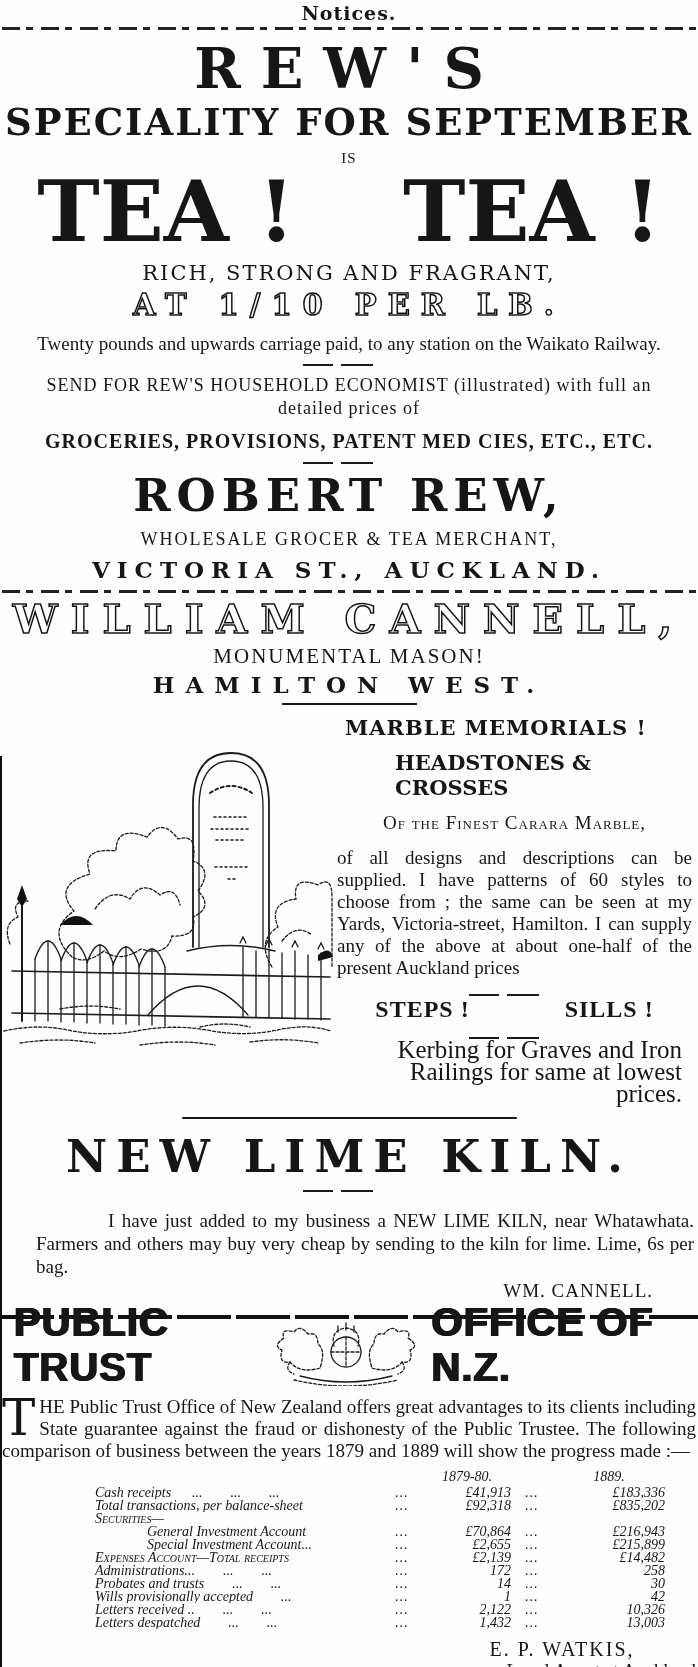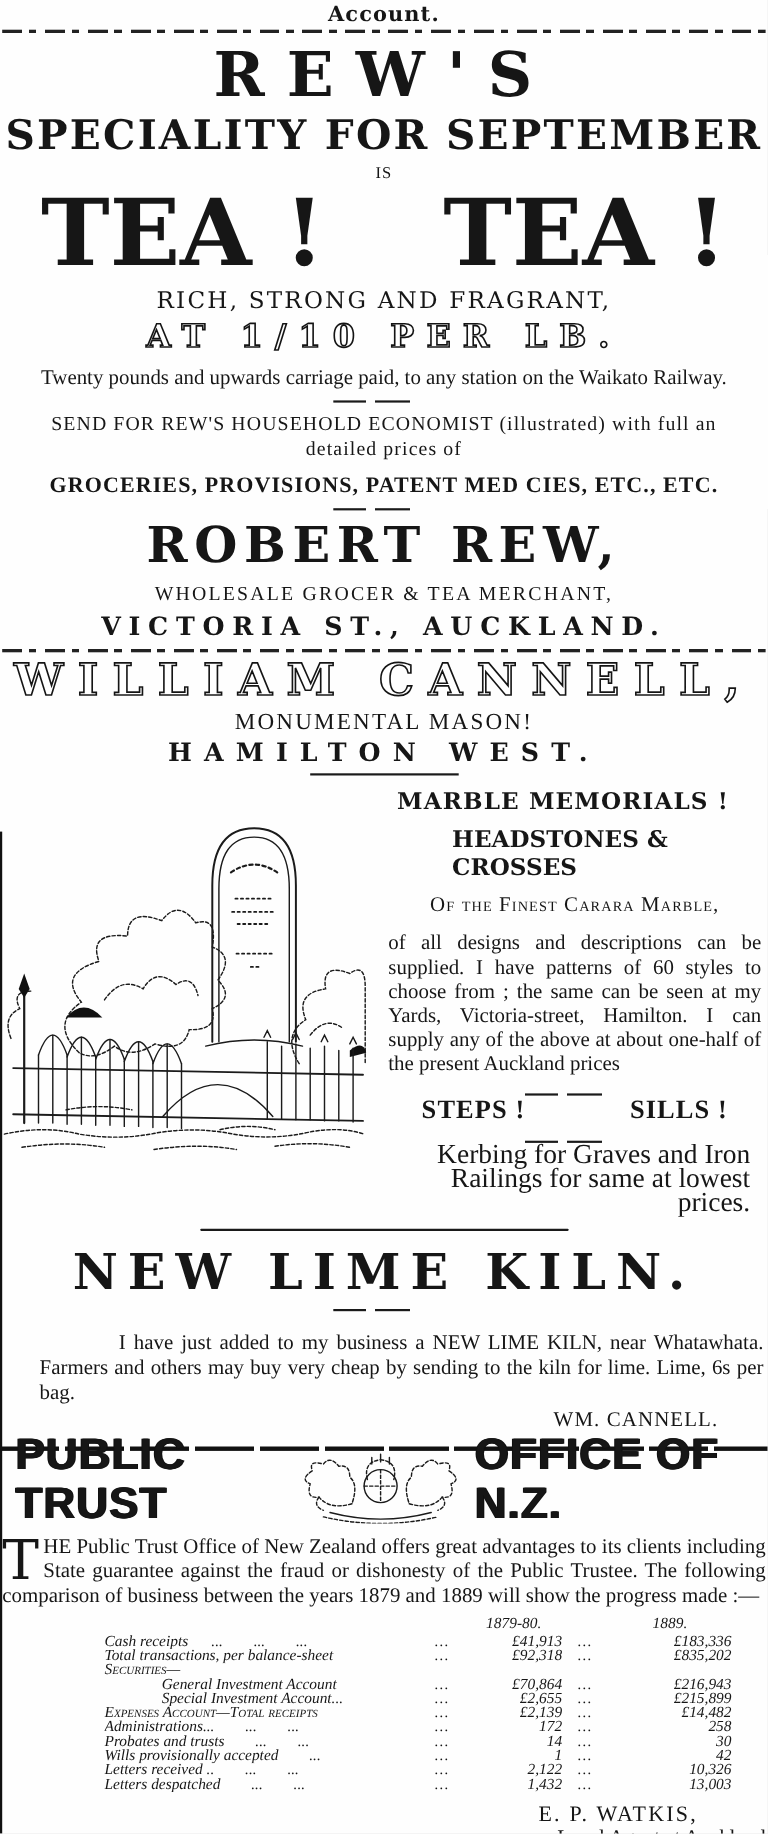--- a/index.html
+++ b/index.html
@@ -46,21 +46,21 @@
   .m-rule2{margin-top:9px;}
   .proprietor{margin-top:7px;font-size:45px;line-height:50px;font-weight:bold;letter-spacing:6px;}
   .business{margin-top:2px;font-size:18px;line-height:32px;letter-spacing:2px;}
   .address{margin-top:1px;font-size:23px;line-height:27px;font-weight:bold;letter-spacing:7px;}
   .m-rule3{margin-top:7px;}
   .cannell-name{margin-top:3px;font-size:40px;line-height:46px;font-weight:bold;letter-spacing:13px;}
   .mason{margin-top:2px;font-size:21px;line-height:24px;letter-spacing:2px;}
   .place{margin-top:4px;font-size:23px;line-height:26px;font-weight:bold;letter-spacing:11px;}
   .m-rule4{margin-top:5px;}
 
-  .illus-row{display:flex;margin-top:4px;gap:16px;}
+  .illus-row{display:flex;margin-top:4px;}
   .illus-box{width:333px;flex:none;}
   .marble-col{flex:1;padding:0 6px 0 4px;}
   .marble-h1{margin-top:6px;font-size:21px;font-weight:bold;letter-spacing:1px;padding-left:8px;}
   .marble-h2{margin-top:10px;font-size:21px;font-weight:bold;padding-left:58px;}
   .marble-h3{margin-top:12px;font-size:19px;font-variant:small-caps;text-align:center;letter-spacing:1px;}
   .marble-body{margin-top:13px;font-size:19px;line-height:22px;text-align:justify;}
   .m-rule5{margin-top:15px;}
   .steps-row{display:flex;justify-content:center;gap:95px;margin-top:0;
     font-size:24px;font-weight:bold;letter-spacing:1px;}
   .m-rule6{margin-top:14px;}
@@ -98,21 +98,21 @@
   svg .ink{stroke:#1b1b1b;fill:none;stroke-width:1.3;stroke-linecap:round;}
   svg .fuzz{stroke-dasharray:3 2;}
   svg .solid{fill:#111;stroke:none;}
 </style>
 </head>
 <body>
 
 <div id="page">
   <div class="left-edge"></div>
 
-  <div class="notices center">Account.</div>
+  <div class="notices center">Notices.</div>
   <div class="rule-dashed" style="margin-top:3px;"></div>
 
   <div class="rew-title center serif-d">REW'S</div>
   <div class="rew-sub center serif-d">SPECIALITY FOR SEPTEMBER</div>
   <div class="is-word center">IS</div>
   <div class="tea-row">
     <span>TEA !</span>
     <span>TEA !</span>
   </div>
   <div class="tagline center serif-d">RICH, STRONG AND FRAGRANT,</div>

